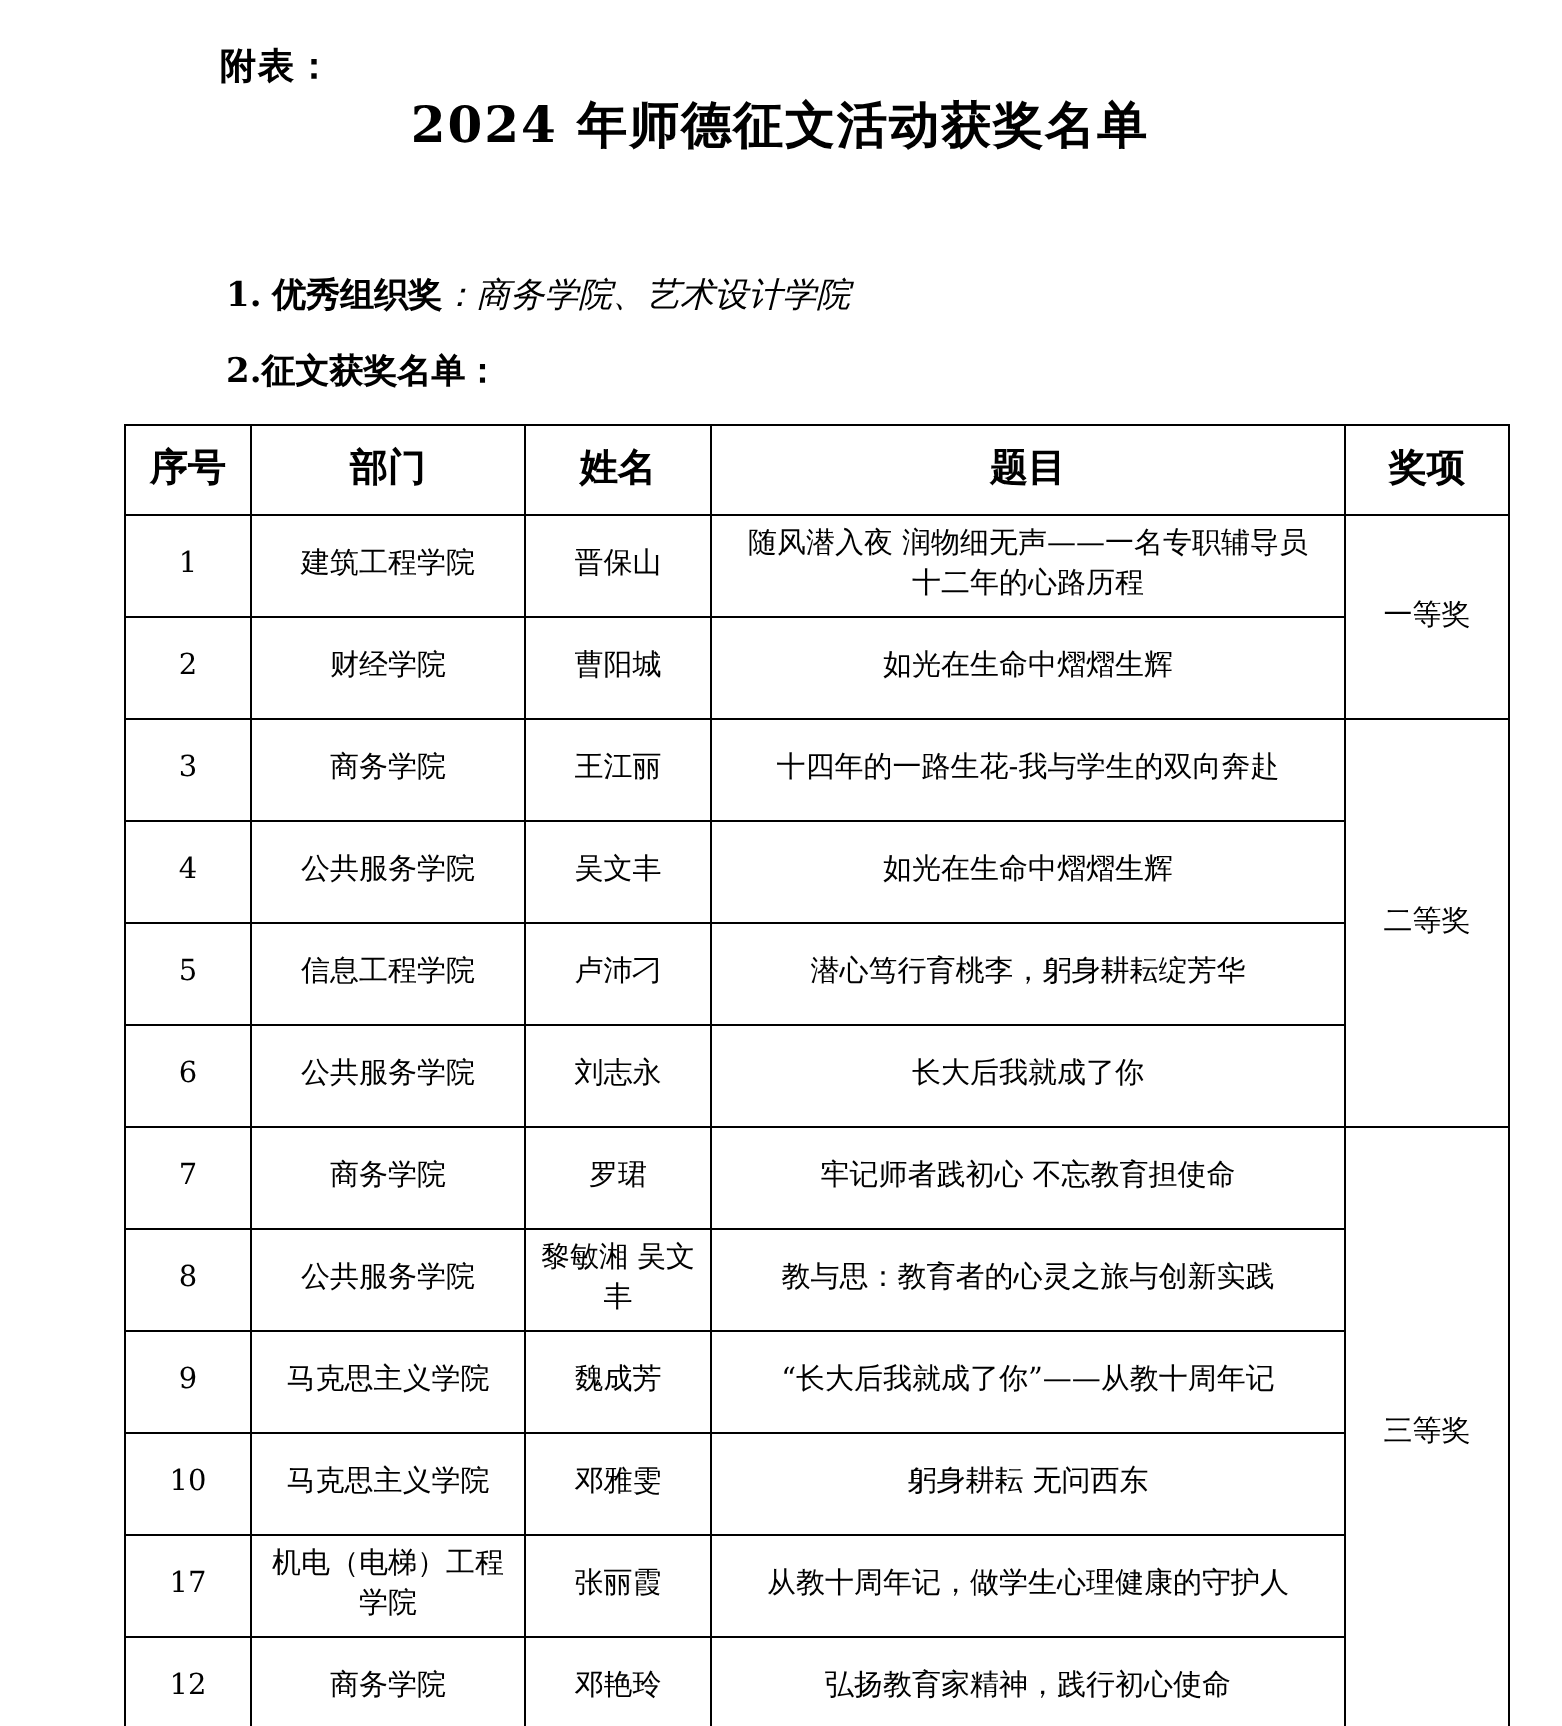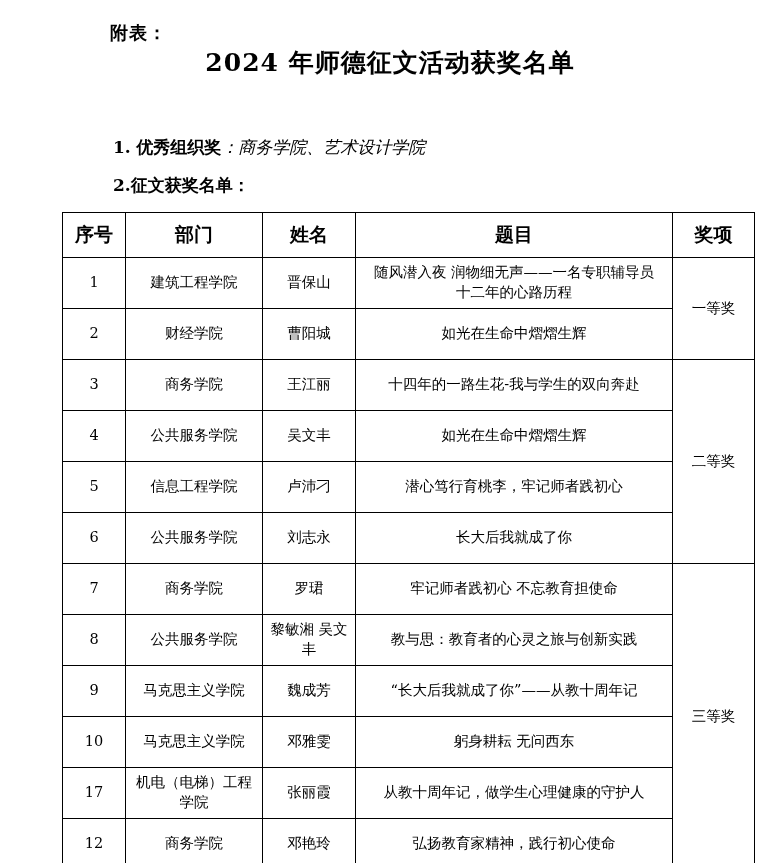--- a/index.html
+++ b/index.html
@@ -155,21 +155,21 @@
         <td>4</td>
         <td>公共服务学院</td>
         <td>吴文丰</td>
         <td>如光在生命中熠熠生辉</td>
       </tr>
 
       <tr>
         <td>5</td>
         <td>信息工程学院</td>
         <td>卢沛刁</td>
-        <td>潜心笃行育桃李，牢记师者践初心</td>
+        <td>潜心笃行育桃李，躬身耕耘绽芳华</td>
       </tr>
 
       <tr>
         <td>6</td>
         <td>公共服务学院</td>
         <td>刘志永</td>
         <td>长大后我就成了你</td>
       </tr>
 
       <tr>

